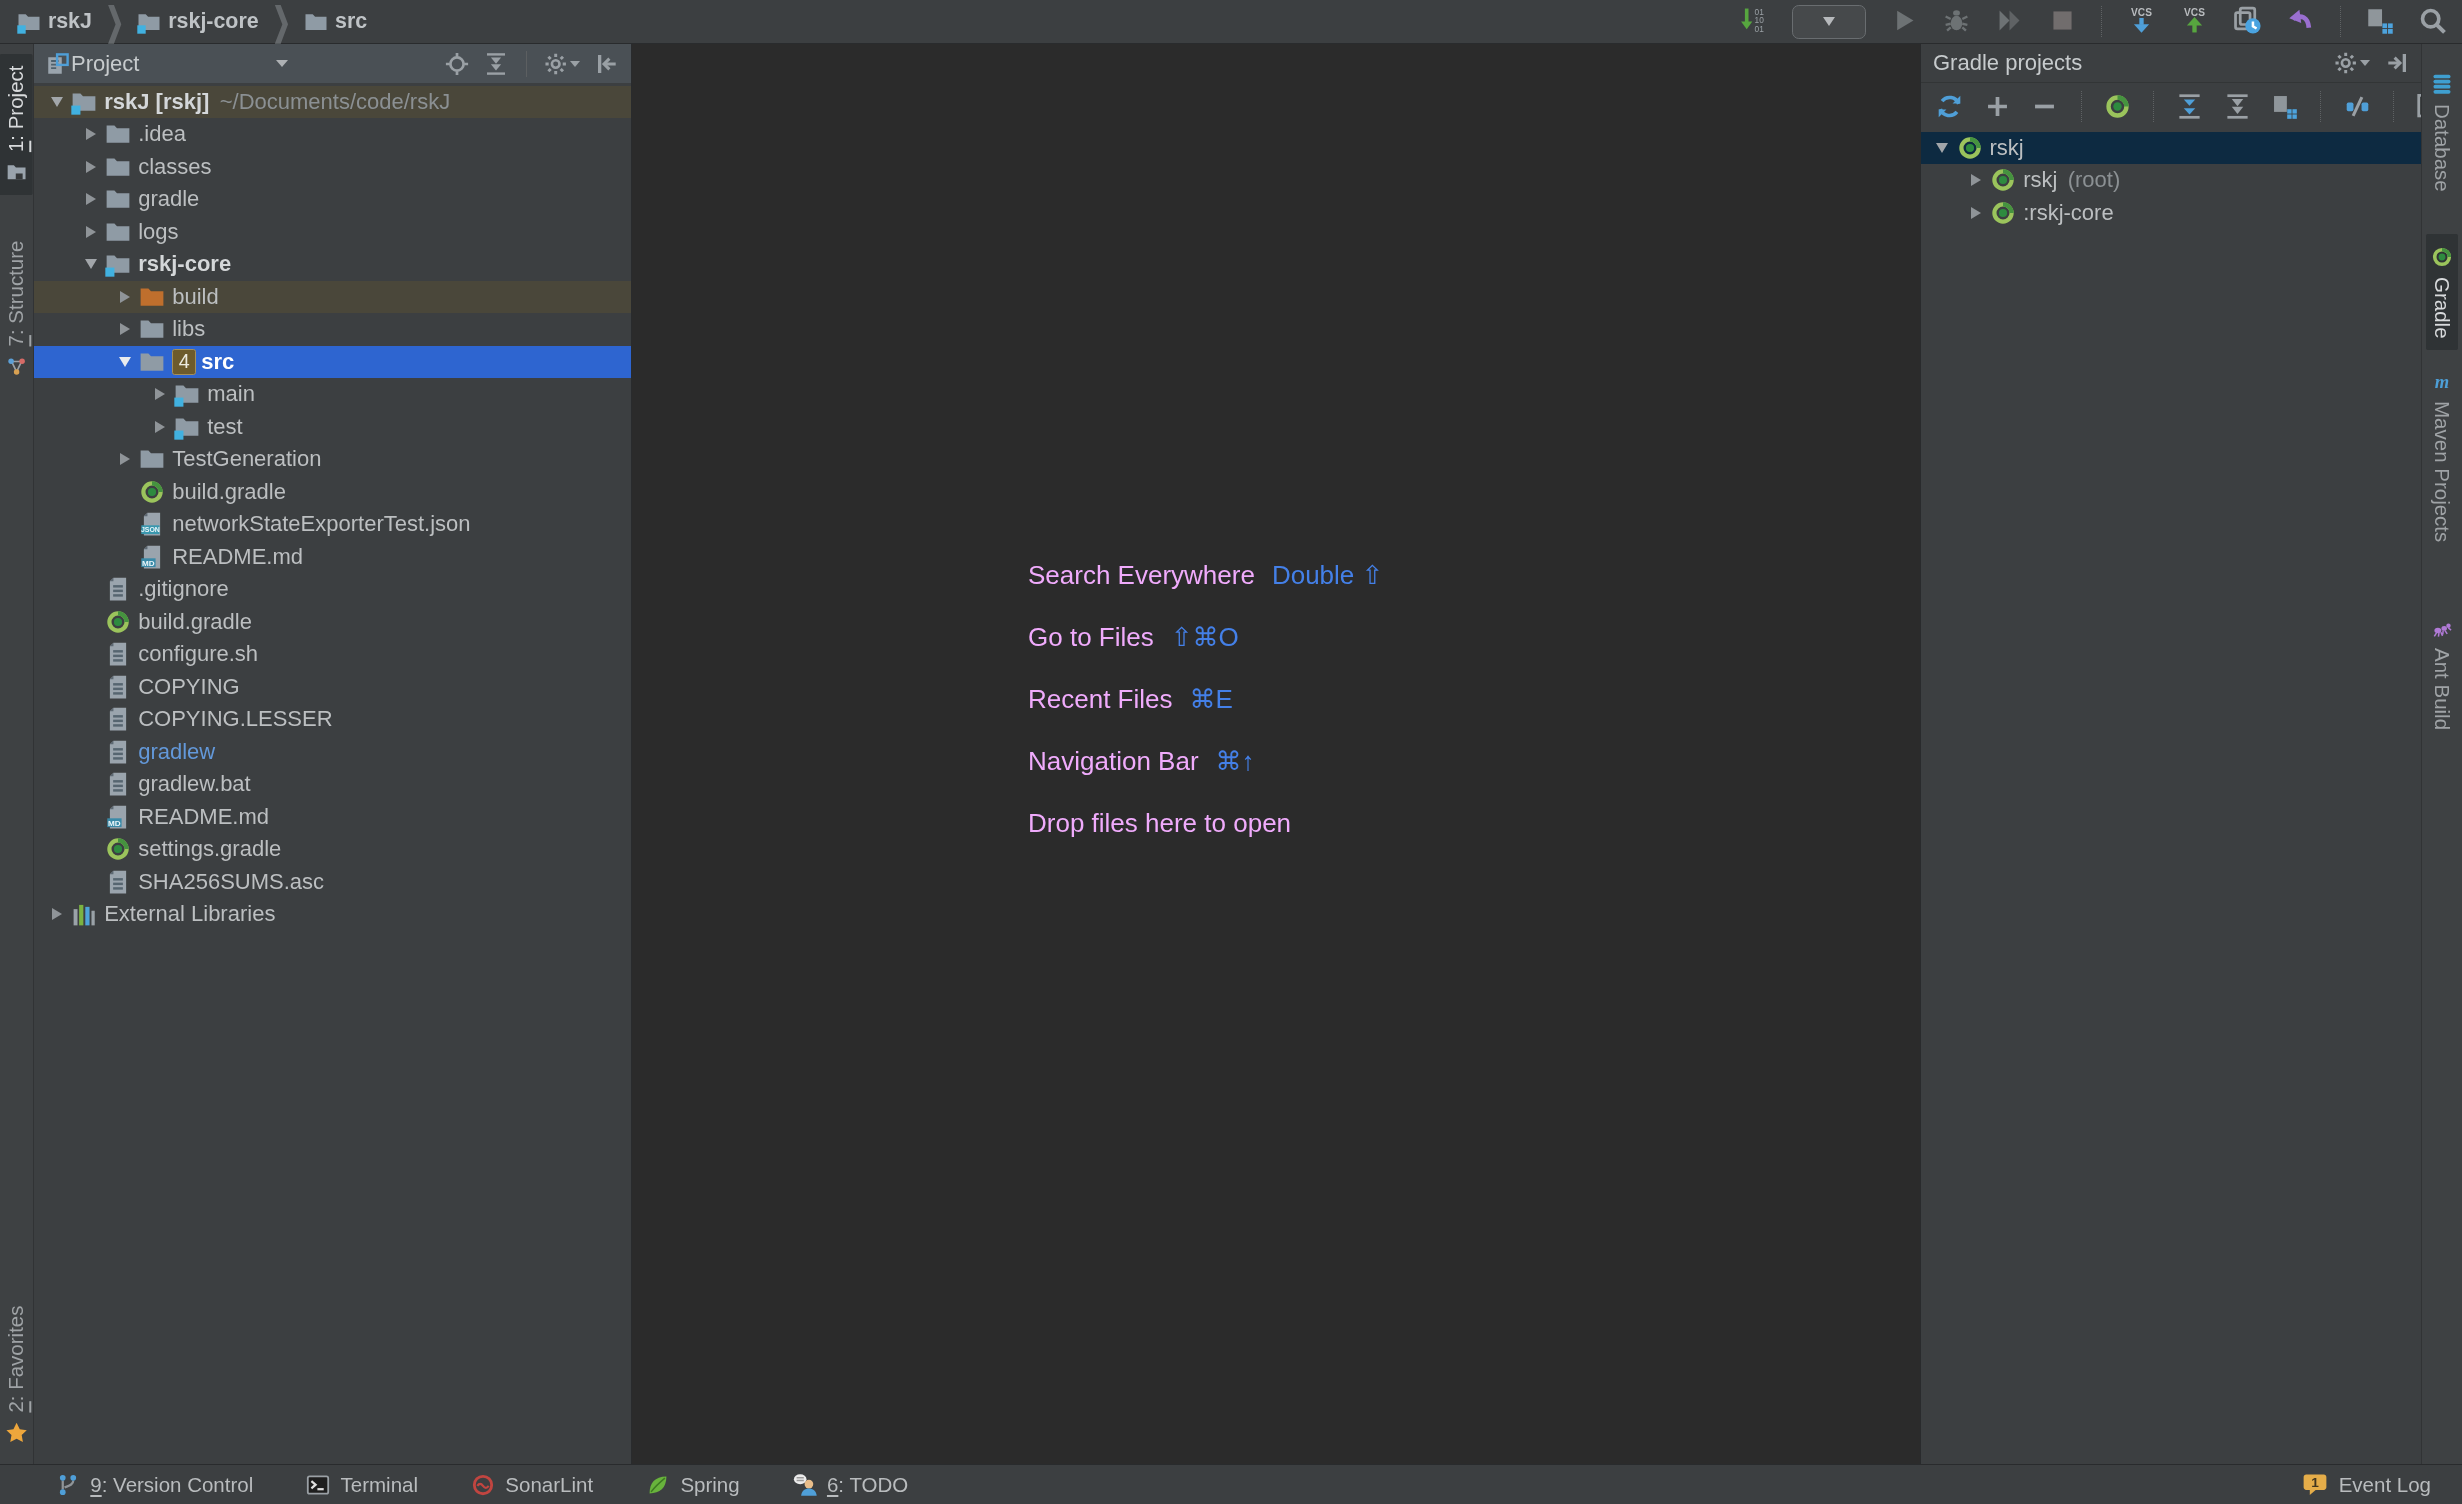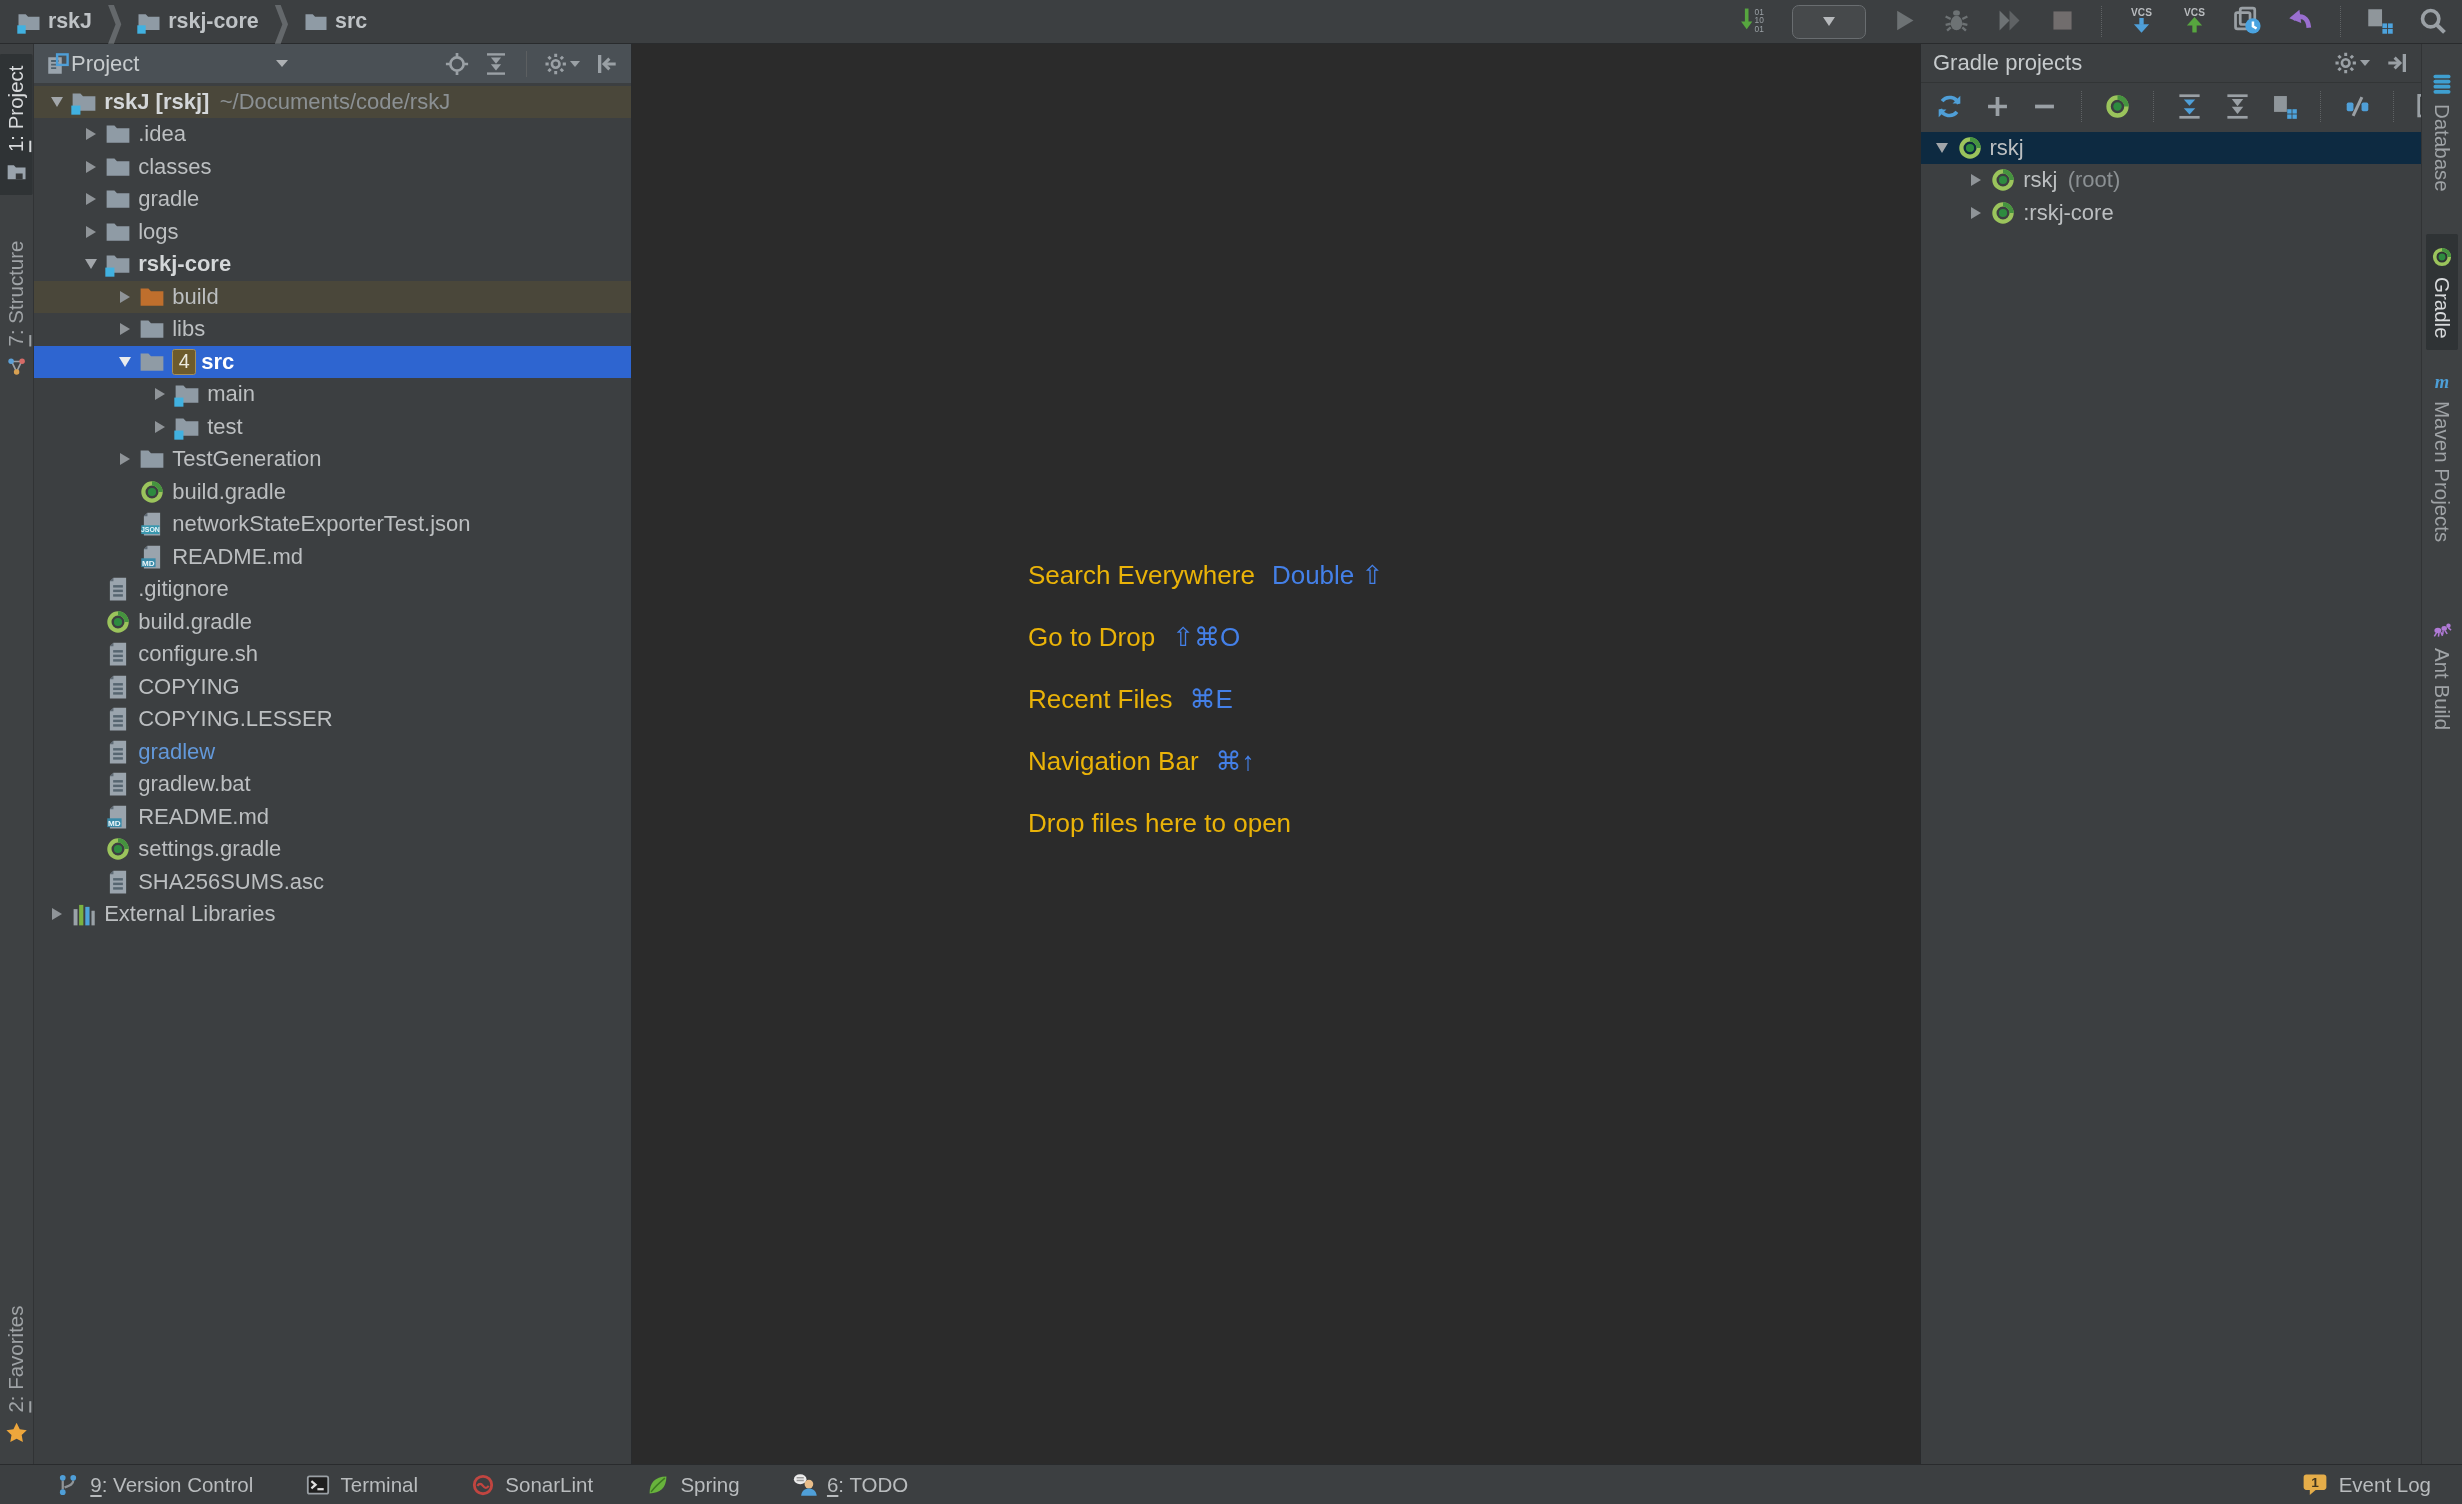--- a/index.html
+++ b/index.html
@@ -89,21 +89,21 @@
   .rlabel.b{font-weight:bold;color:#d4d7d9}
   .row.selected .rlabel{color:#ffffff}
   .rsub{color:var(--c-text-dim);margin-left:10.3px}
   .bookmark{min-width:24px;height:26px;background:#6d5b2c;border:1.7px solid #a5905a;border-radius:2.6px;
     color:#eceade;font-size:19.7px;line-height:22px;text-align:center;margin-right:5.1px;flex:none}
 
   
   .editor{flex:1;background:var(--c-editor);position:relative;min-width:0}
   .shortcuts{position:absolute;left:396px;top:500px;font-size:26px}
   .short{height:62px;display:flex;align-items:center;gap:17px}
-  .sa{color:#eab308}
+  .sa{color:#f0abfc}
   .sk{color:var(--c-key-blue)}
 
   
   .statusbar{height:41px;flex:none;background:var(--c-bar);border-top:1.7px solid var(--c-border);
     display:flex;align-items:center;justify-content:space-between;padding:0 31px 0 56px;font-size:20.5px;color:#b9bcbe}
   .sleft{display:flex;align-items:center;gap:53px}
   .sitem{display:flex;align-items:center;gap:10.3px;cursor:default}
   .sitem .icon{width:24px;height:24px}
   .sright{display:flex;align-items:center;gap:10.3px}
 </style>
@@ -635,21 +635,21 @@
         </div>
     </div>
 
     <div class="editor">
       <div class="shortcuts" id="shortcuts">
           <div class="short">
             <span class="sa">Search Everywhere</span>
             <span class="sk">Double ⇧</span>
           </div>
           <div class="short">
-            <span class="sa">Go to Drop</span>
+            <span class="sa">Go to Files</span>
             <span class="sk">⇧⌘O</span>
           </div>
           <div class="short">
             <span class="sa">Recent Files</span>
             <span class="sk">⌘E</span>
           </div>
           <div class="short">
             <span class="sa">Navigation Bar</span>
             <span class="sk">⌘↑</span>
           </div>

